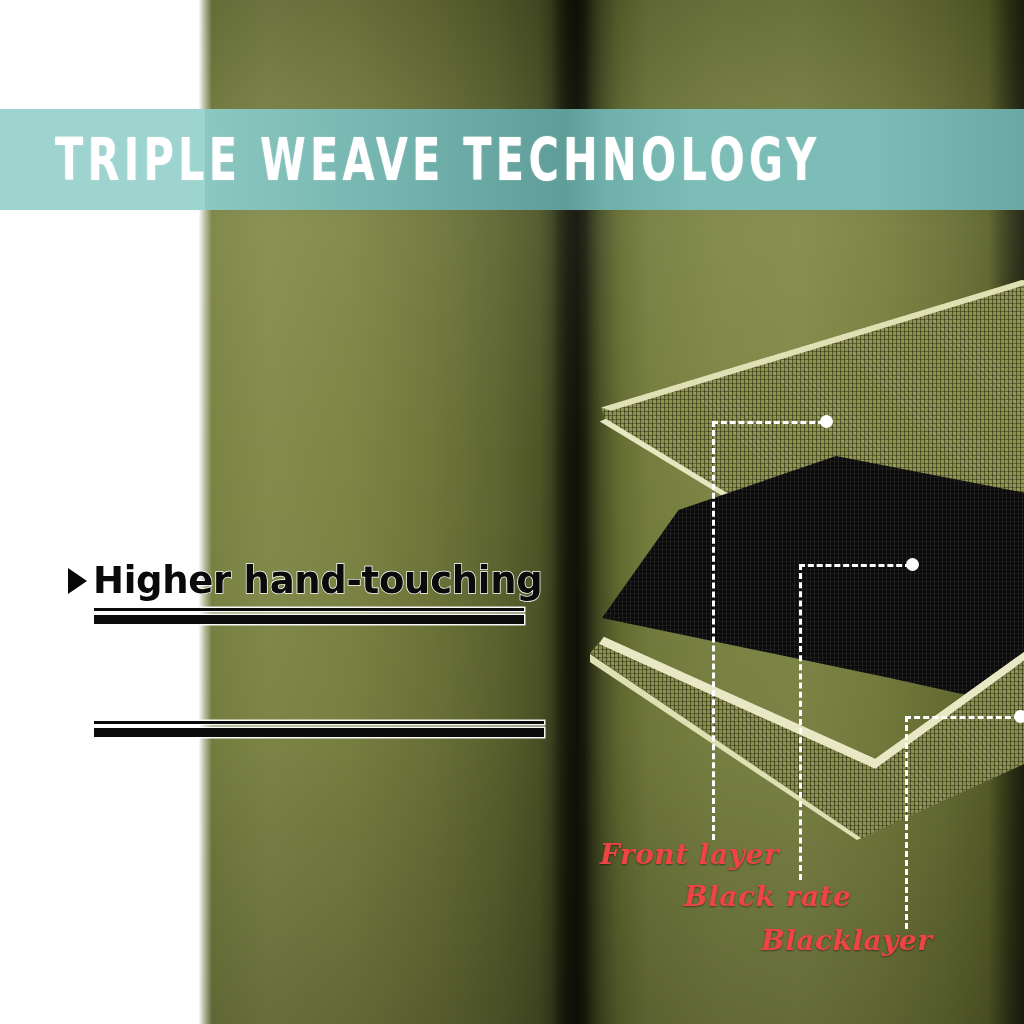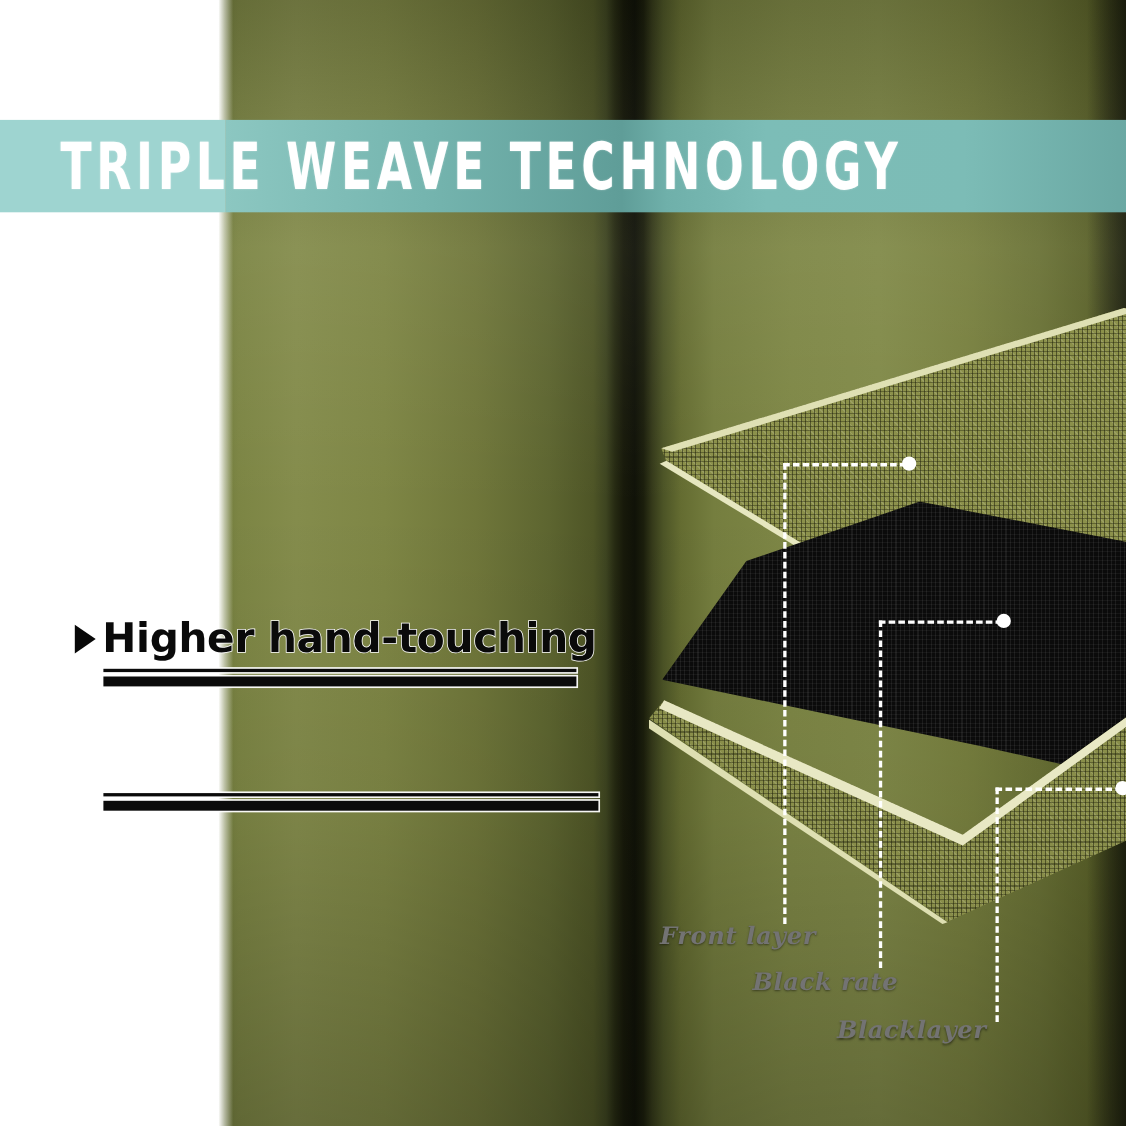--- a/index.html
+++ b/index.html
@@ -45,21 +45,21 @@
     background:linear-gradient(180deg,rgba(0,0,0,.18) 0%,rgba(255,255,255,.05) 22%,rgba(0,0,0,0) 45%,rgba(0,0,0,.06) 72%,rgba(0,0,0,.22) 100%);
   }
   
   .curtain-right-dark{position:absolute;right:0;top:0;width:36px;height:1024px;
     background:linear-gradient(90deg,rgba(20,22,10,0) 0%,rgba(24,26,12,.55) 60%,rgba(18,20,9,.8) 100%);}
   
   .white-edge{position:absolute;left:186px;top:0;width:26px;height:1024px;
     background:linear-gradient(90deg,#ffffff 0%,#ffffff 48%,rgba(255,255,255,.55) 70%,rgba(255,255,255,0) 100%);}
 
   
-  .banner{position:absolute;left:0;top:109px;width:1024px;height:84px;display:flex;align-items:center;}
+  .banner{position:absolute;left:0;top:109px;width:1024px;height:101px;display:flex;align-items:center;}
   .banner-fill-light{position:absolute;left:0;top:0;width:205px;height:100%;background:#9ed4d0;}
   .banner-fill-main{position:absolute;left:205px;top:0;width:819px;height:100%;background:#78b8b2;}
   .banner-fill-main.sheen{background:linear-gradient(90deg,#8cc7c1 0%,#75b5af 22%,#5f9d98 44%,#6fb0aa 49%,#7cbdb7 60%,#7cbcb6 82%,#6aa8a3 100%);}
   .banner-title{
     position:relative;z-index:3;margin-left:55px;color:#ffffff;
     font-family:"DejaVu Sans Condensed","Liberation Sans Narrow","Liberation Sans",sans-serif;
     font-weight:bold;font-size:59px;letter-spacing:5.5px;
     transform:scaleX(.78);transform-origin:left center;white-space:nowrap;
     text-shadow:0 0 2px rgba(255,255,255,.45);
   }
@@ -139,23 +139,23 @@
     background:#dedfb2;
   }
 
   
   .dash-h{position:absolute;height:0;border-top:3px dashed #ffffff;}
   .dash-v{position:absolute;width:0;border-left:3px dashed #ffffff;}
   .dot{position:absolute;width:13px;height:13px;border-radius:50%;background:#ffffff;}
 
   
   .caption{
-    position:absolute;color:#737373;white-space:nowrap;
+    position:absolute;color:#ef4444;white-space:nowrap;
     font-family:"DejaVu Serif","Liberation Serif",serif;
-    font-weight:bold;font-style:italic;font-size:22px;letter-spacing:.5px;
+    font-weight:bold;font-style:italic;font-size:28px;letter-spacing:.5px;
     text-shadow:0 1px 2px rgba(0,0,0,.45);
   }
 </style>
 </head>
 <body>
 
 <div id="stage">
 
   <div class="bg-white"></div>
   <div class="curtain">

